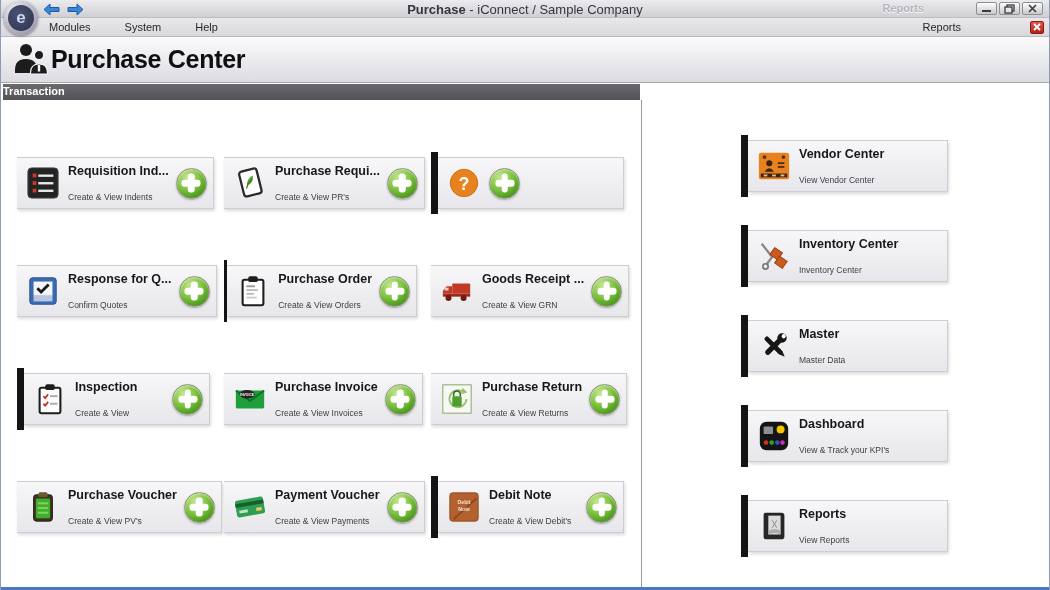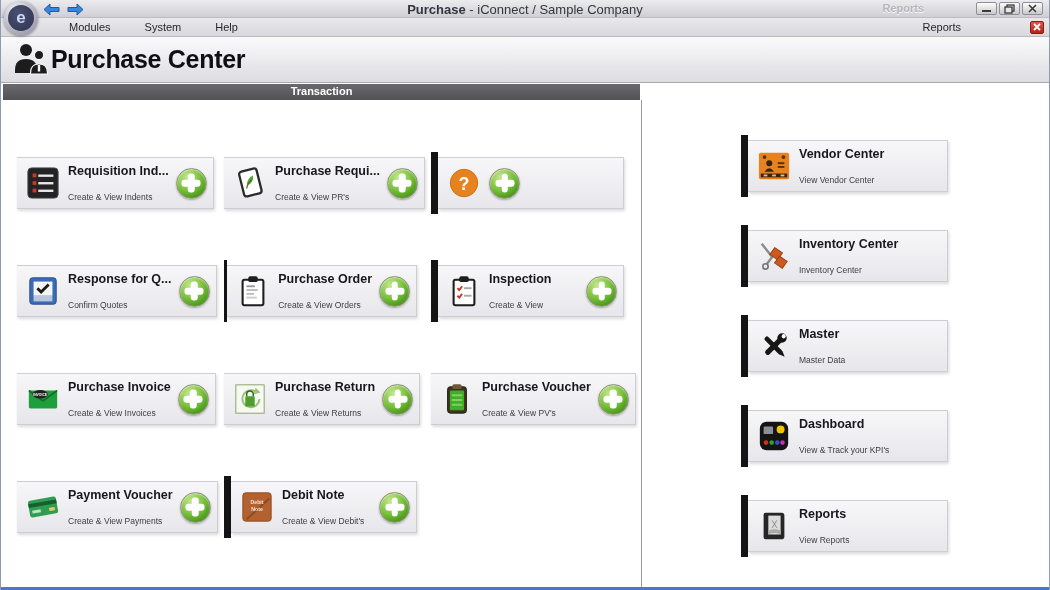--- a/index.html
+++ b/index.html
@@ -16,21 +16,21 @@
   .tb-title b { font-weight:bold; }
   .tb-watermark { position:absolute; right:125px; top:2px; font-size:11px; font-weight:bold;
     color:#b4b4bc; text-shadow:0 1px 0 rgba(255,255,255,.9); }
   .win-btns { position:absolute; right:6px; top:2px; display:flex; gap:2px; }
   .win-btn { width:21px; height:13px; border:1px solid #8e8e96; border-radius:2px;
     background:linear-gradient(#fdfdfd,#c8c8cd); display:flex; align-items:center; justify-content:center; }
 
   
   .menubar { position:absolute; left:0; top:18px; width:100%; height:19px;
     background:linear-gradient(#e9e9ec,#d8d8dd); border-bottom:1px solid #b9b9bf; }
-  .menu-items { position:absolute; left:44px; top:0; height:100%; display:flex; gap:26px; align-items:center;margin-left:20px; }
+  .menu-items { position:absolute; left:44px; top:0; height:100%; display:flex; gap:26px; align-items:center; }
   .menu-item { font-size:11px; color:#26262b; padding:0 4px; cursor:default; }
   .menu-right { position:absolute; right:88px; top:3px; font-size:11px; color:#26262b; }
   .mb-close { position:absolute; right:5px; top:2.5px; width:14px; height:13px; border-radius:2px;
     border:1px solid #8a1d12; background:linear-gradient(#e2584a,#b22417);
     color:#fff; font-size:9px; font-weight:bold; line-height:12px; text-align:center; }
 
   
   .logo { position:absolute; left:3px; top:1px; width:34px; height:34px; border-radius:50%;
     background:radial-gradient(circle at 35% 30%, #f4f4f8, #b6b6c4 55%, #84849c);
     box-shadow:0 1px 3px rgba(0,0,0,.45); display:flex; align-items:center; justify-content:center; z-index:20; }
@@ -39,21 +39,21 @@
   .nav-arrows { position:absolute; left:42px; top:3px; display:flex; gap:7px; z-index:20; }
 
   
   .pageheader { position:absolute; left:0; top:37px; width:100%; height:46px;
     background:linear-gradient(#fbfbfc,#dcdce1); border-bottom:1px solid #a8a8ae; }
   .ph-icon { position:absolute; left:12px; top:6px; }
   .ph-title { position:absolute; left:50px; top:8px; font-size:25px; font-weight:600; color:#101014; letter-spacing:-0.3px; }
 
   
   .panel-head { position:absolute; top:84px; height:16px; background:linear-gradient(#6a6a6e,#525256);
-    color:#fff; font-size:11px; font-weight:bold; text-align:center; line-height:15px; }
+    color:#fff; font-size:11px; font-weight:bold; line-height:15px; }
   .panel-head.left  { left:2px;  width:637px; }
   .panel-head.right { left:643px; width:405px; }
 
   .v-divider { position:absolute; left:640px; top:100px; bottom:3px; width:1px; background:#9a9aa0; }
   .bottom-bar { position:absolute; left:0; bottom:0; width:100%; height:3px; background:#4a78c8; }
 
   
   .tx-grid { position:absolute; left:16px; top:152px; display:grid;
     grid-template-columns:repeat(3,193px); column-gap:14px; row-gap:46px; }
   .goto-list { position:absolute; left:740px; top:135px; display:flex; flex-direction:column; gap:28px; }
@@ -237,20 +237,40 @@
             </svg>
         </span>
         <div class="tile-text">
           <div class="tile-title">Purchase Order</div>
           <div class="tile-sub">Create &amp; View Orders</div>
         </div>
         <div class="plus-btn"></div>
       </div>
     </div>
 
+    <div class="tile">
+      <div class="tile-bar"></div>
+      <div class="tile-body">
+        <span class="tile-icon">
+          <svg width="34" height="34" viewBox="0 0 36 36">
+              <rect x="13" y="10" width="19" height="11" rx="1" fill="#c23a27"></rect>
+              <path d="M13 13 h-6 l-4 5 v3 h10 z" fill="#c23a27"></path>
+              <rect x="3" y="21" width="29" height="3" fill="#9c2a1a"></rect>
+              <circle cx="9" cy="25.5" r="3.2" fill="#6e1d10"></circle>
+              <circle cx="25" cy="25.5" r="3.2" fill="#6e1d10"></circle>
+              <rect x="5" y="14.5" width="4" height="3" fill="#f3c9bf"></rect>
+            </svg>
+        </span>
+        <div class="tile-text">
+          <div class="tile-title">Goods Receipt ...</div>
+          <div class="tile-sub">Create &amp; View GRN</div>
+        </div>
+        <div class="plus-btn"></div>
+      </div>
+    </div>
 
     <div class="tile">
       <div class="tile-bar"></div>
       <div class="tile-body">
         <span class="tile-icon">
           <svg width="34" height="34" viewBox="0 0 36 36">
               <rect x="7" y="6" width="22" height="27" rx="2" fill="#fdfdfd" stroke="#1e1e1e" stroke-width="2.2"></rect>
               <rect x="13" y="2.5" width="10" height="6" rx="2" fill="#1e1e1e"></rect>
               <path d="M11 15 l2 2 l3 -4" stroke="#c23a27" stroke-width="2" fill="none"></path>
               <rect x="18" y="14" width="8" height="2" fill="#aaa"></rect>

